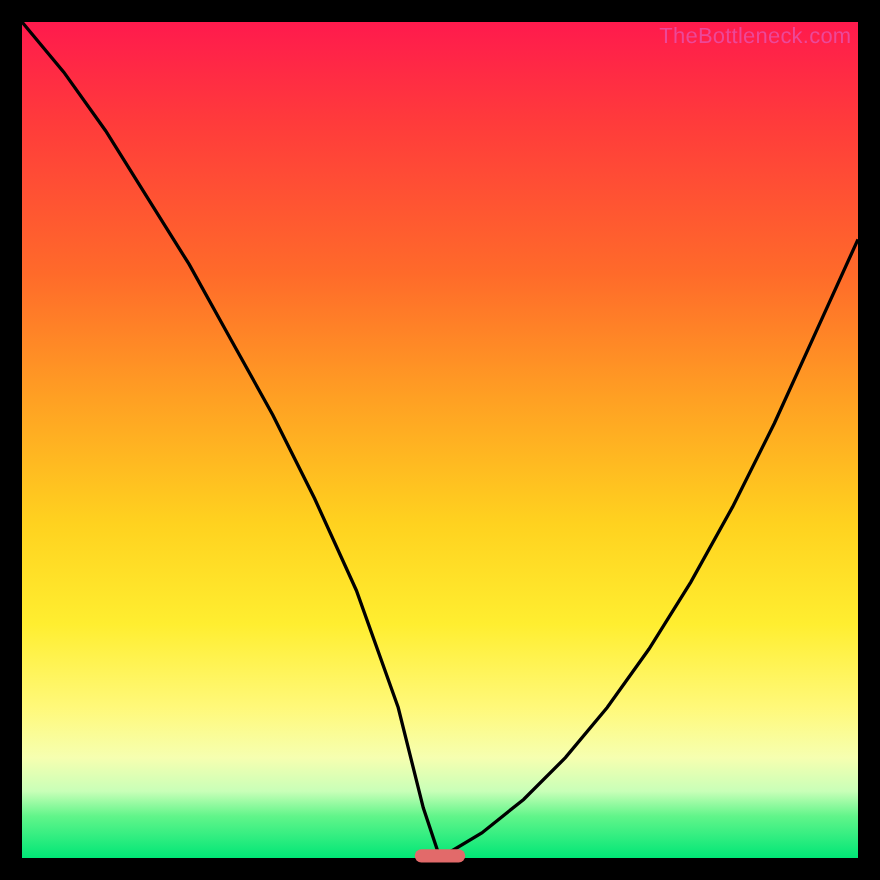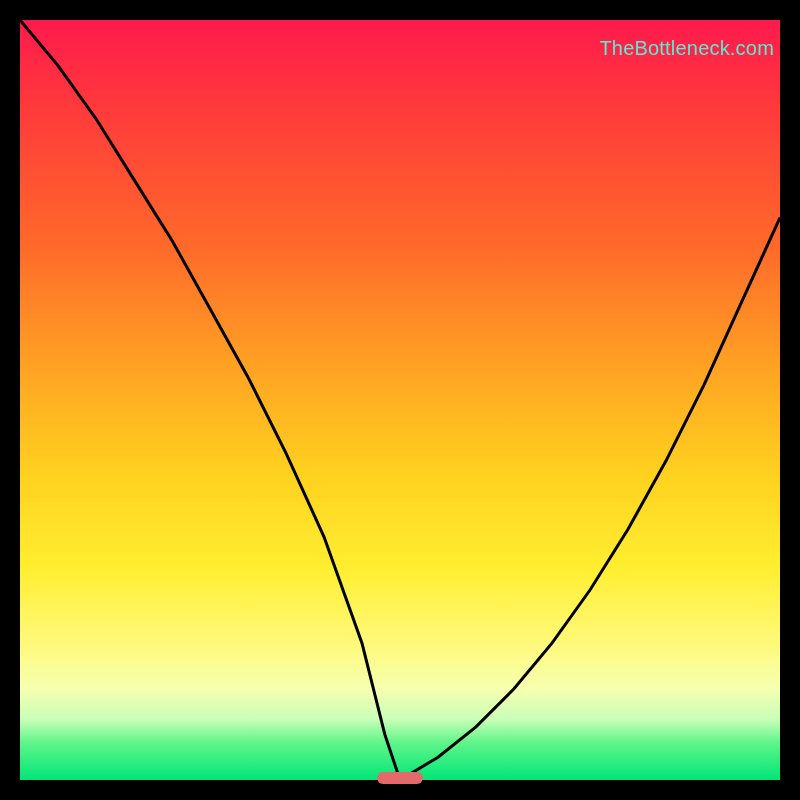--- a/index.html
+++ b/index.html
@@ -37,26 +37,25 @@
       #f6ffb0 88%,
       #c9ffb8 92%,
       #61f58a 95%,
       #00e676 100%
     );
   }
   .watermark {
     position: absolute;
     top: 2px;
     right: 6px;
-    color: #5eead4;
+    color: #ec4899;
     font-size: 20px;
     font-weight: 500;
     letter-spacing: 0.2px;
     user-select: none;
-    margin-top: 15px;
   }
   svg.curve {
     position: absolute;
     left: 0;
     top: 0;
     width: 760px;
     height: 760px;
     overflow: visible;
   }
   .marker {

